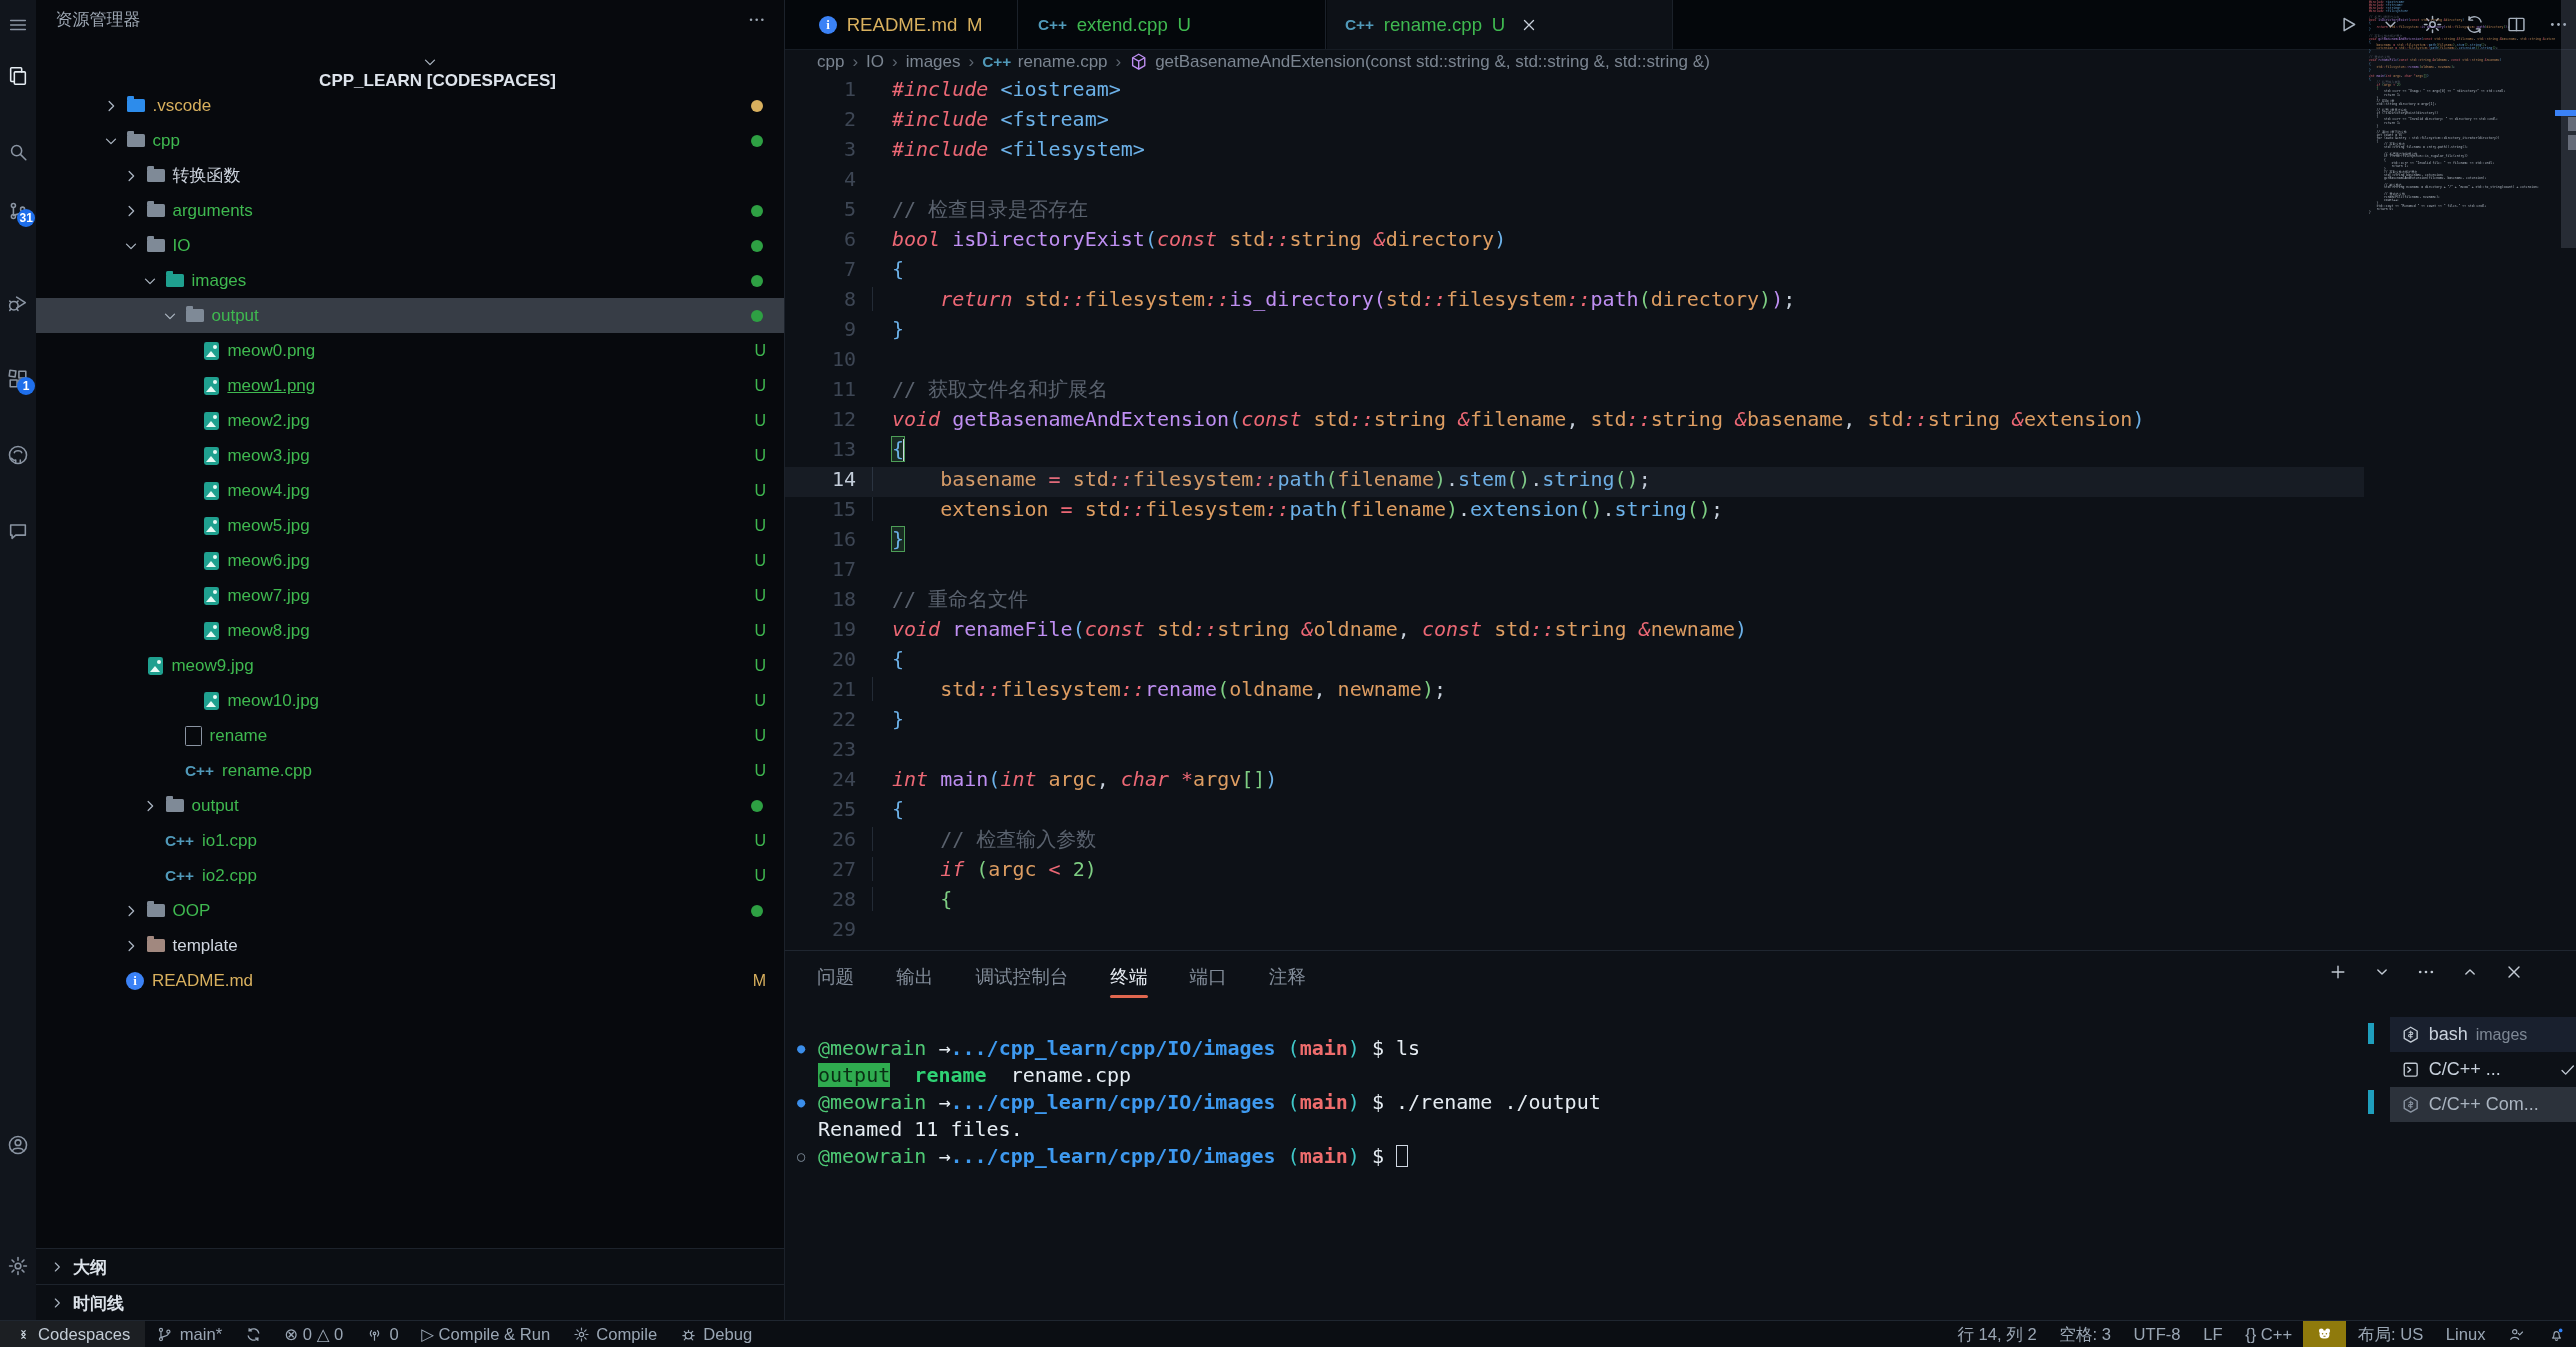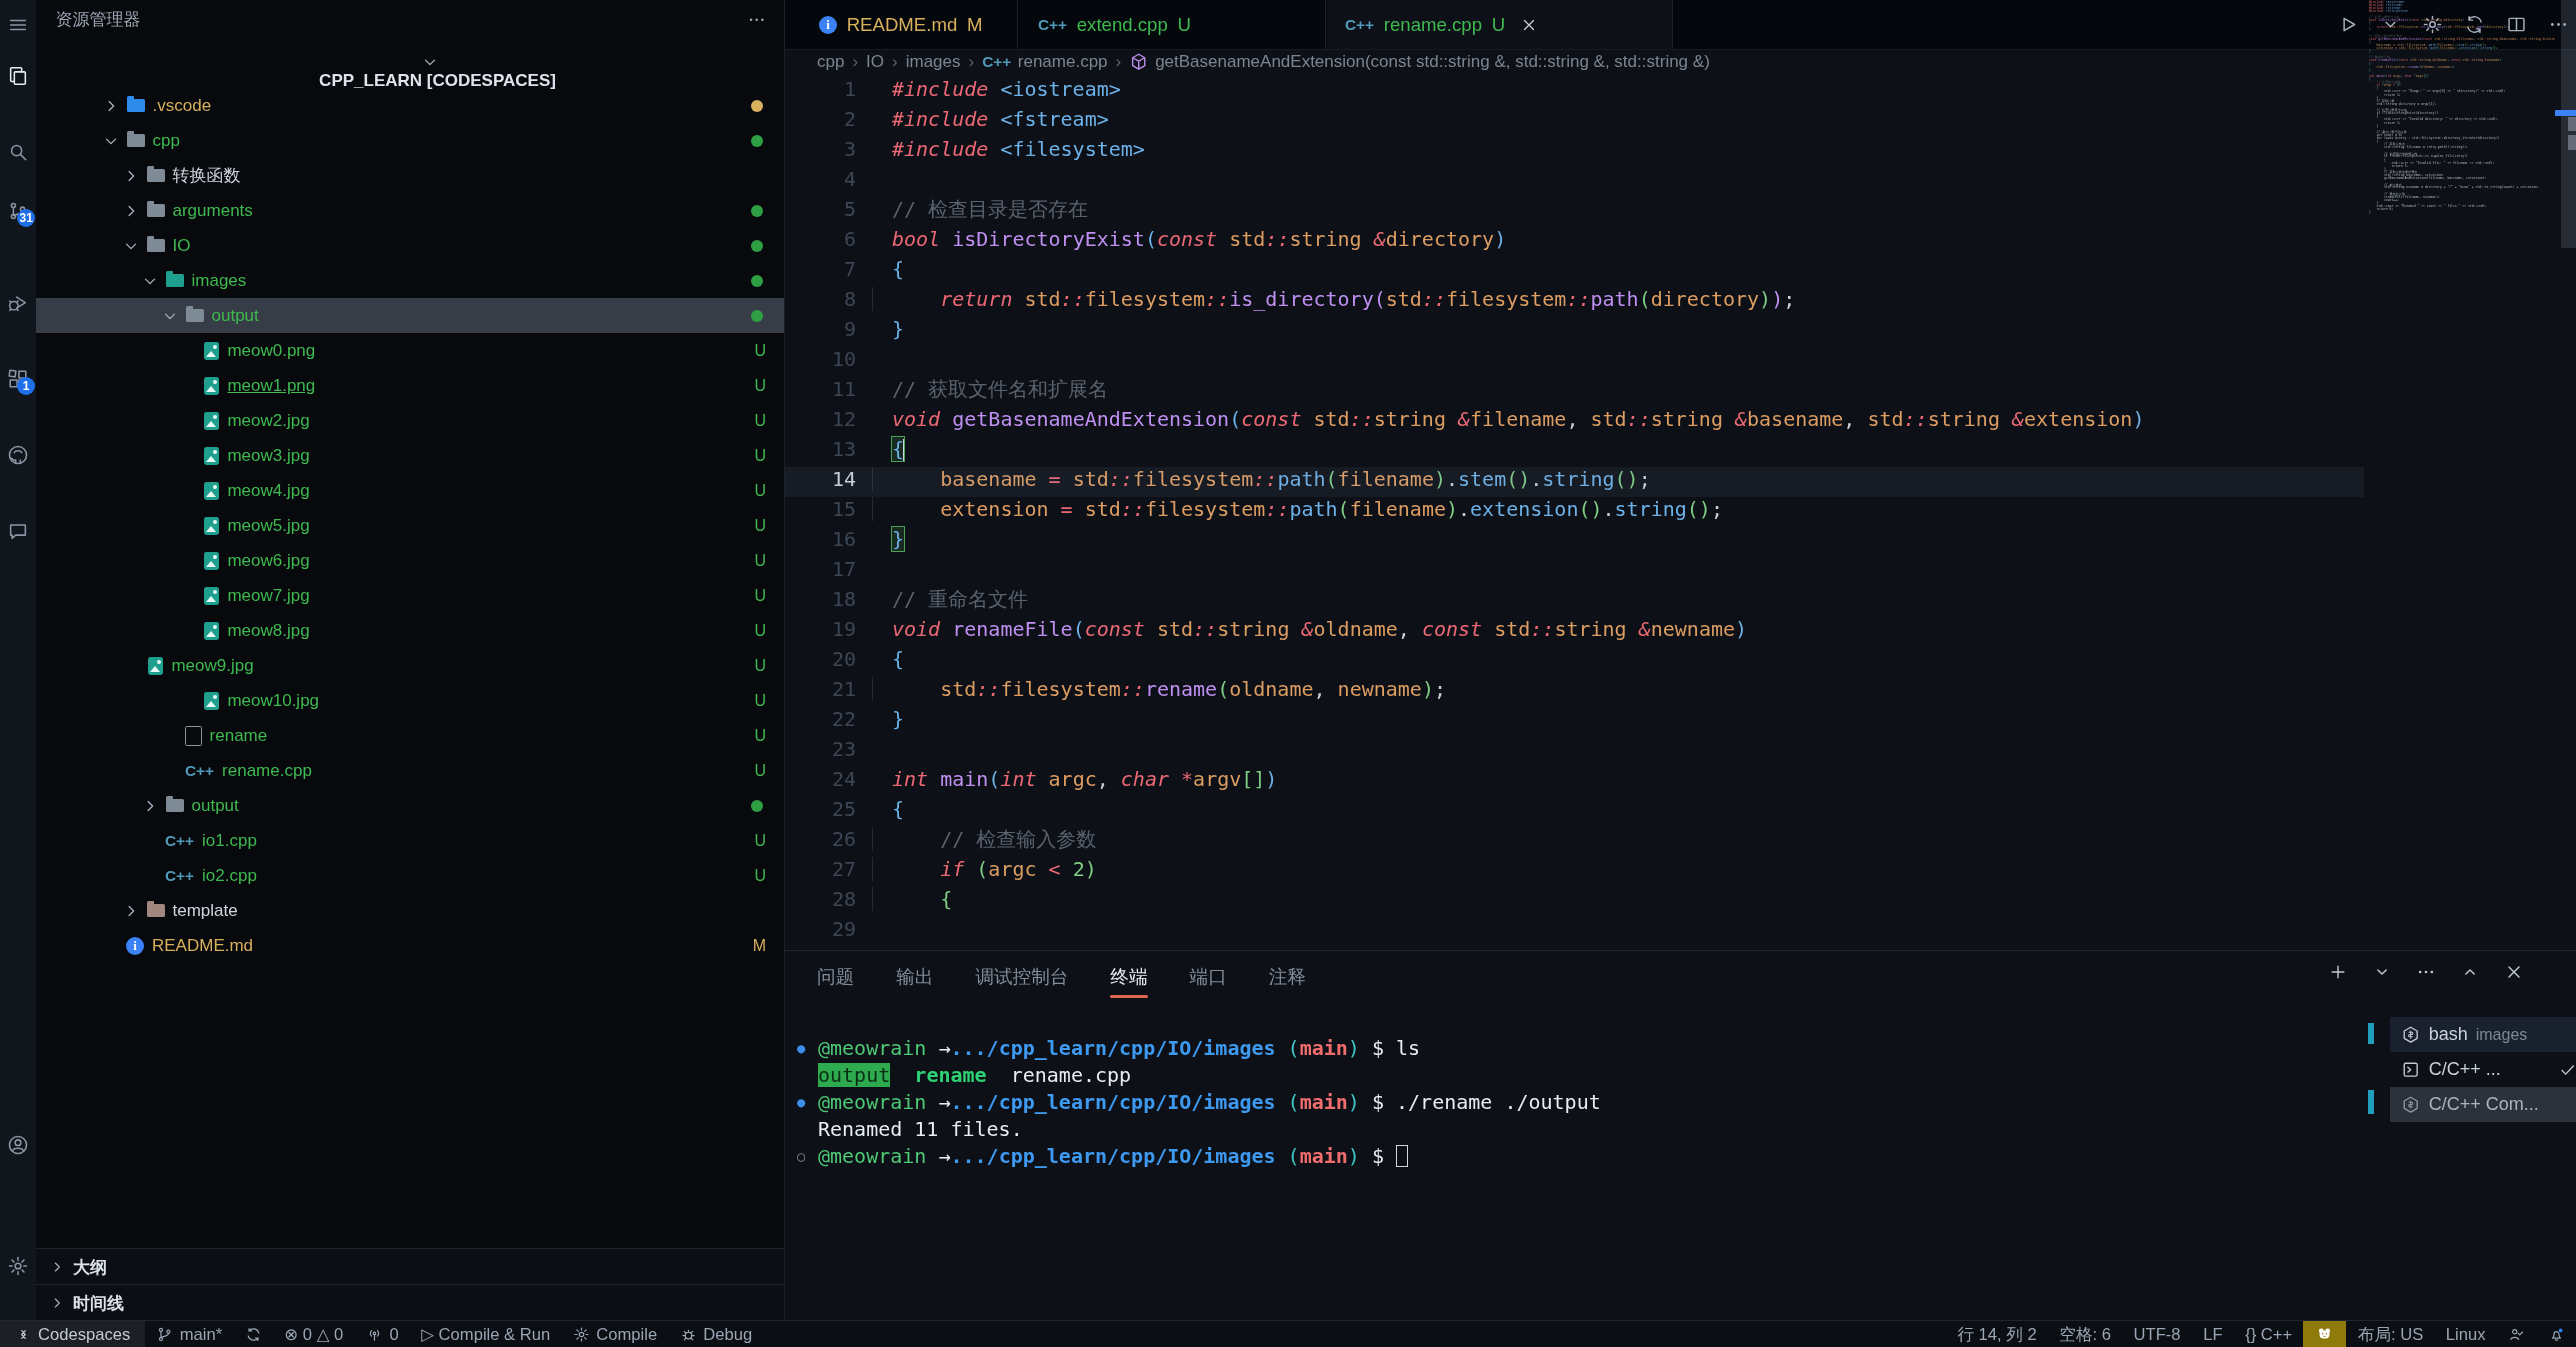--- a/index.html
+++ b/index.html
@@ -362,20 +362,28 @@
         <div class="trow" style="padding-left: 105px;">
           <span style="width: 24px; flex: 0 0 auto;"></span>
           <span class="ic-cpp">C++</span>
           <span class="lab" style="color: rgb(63, 185, 80);">io2.cpp</span>
           <span class="gitbadge" style="color: rgb(63, 185, 80);">U</span>
         </div>
         <div class="trow" style="padding-left: 86px;">
           <span class="chev"><svg viewBox="0 0 24 24" fill="none" stroke="currentColor" stroke-width="1.7" stroke-linecap="round" stroke-linejoin="round">
               <path d="M9.5 6l6 6-6 6"></path>
             </svg></span>
+          <span class="ic-folder"></span>
+          <span class="lab" style="color: rgb(63, 185, 80);">OOP</span>
+          <span class="gitdot" style="background: rgb(46, 160, 67);"></span>
+        </div>
+        <div class="trow" style="padding-left: 86px;">
+          <span class="chev"><svg viewBox="0 0 24 24" fill="none" stroke="currentColor" stroke-width="1.7" stroke-linecap="round" stroke-linejoin="round">
+              <path d="M9.5 6l6 6-6 6"></path>
+            </svg></span>
           <span class="ic-folder brown"></span>
           <span class="lab" style="color: rgb(207, 214, 224);">template</span>
         </div>
         <div class="trow" style="padding-left: 66px;">
           <span style="width: 24px; flex: 0 0 auto;"></span>
           <span class="ic-info">i</span>
           <span class="lab" style="color: rgb(216, 176, 94);">README.md</span>
           <span class="gitbadge" style="color: rgb(216, 176, 94);">M</span>
         </div>
       </div>
@@ -686,21 +694,21 @@
             <path d="M12 8.8V6M7.3 13.5H4M20 13.5h-3.3M8.7 10.2L6 7.5M15.3 10.2L18 7.5M8.7 16.8L6 19.5M15.3 16.8L18 19.5"></path>
           </svg>
         </span>
         <span>Debug</span>
       </div>
       <div class="st-spacer"></div>
       <div class="st-item">
         <span>行 14, 列 2</span>
       </div>
       <div class="st-item">
-        <span>空格: 6</span>
+        <span>空格: 3</span>
       </div>
       <div class="st-item">
         <span>UTF-8</span>
       </div>
       <div class="st-item">
         <span>LF</span>
       </div>
       <div class="st-item">
         <span>{} C++</span>
       </div>

